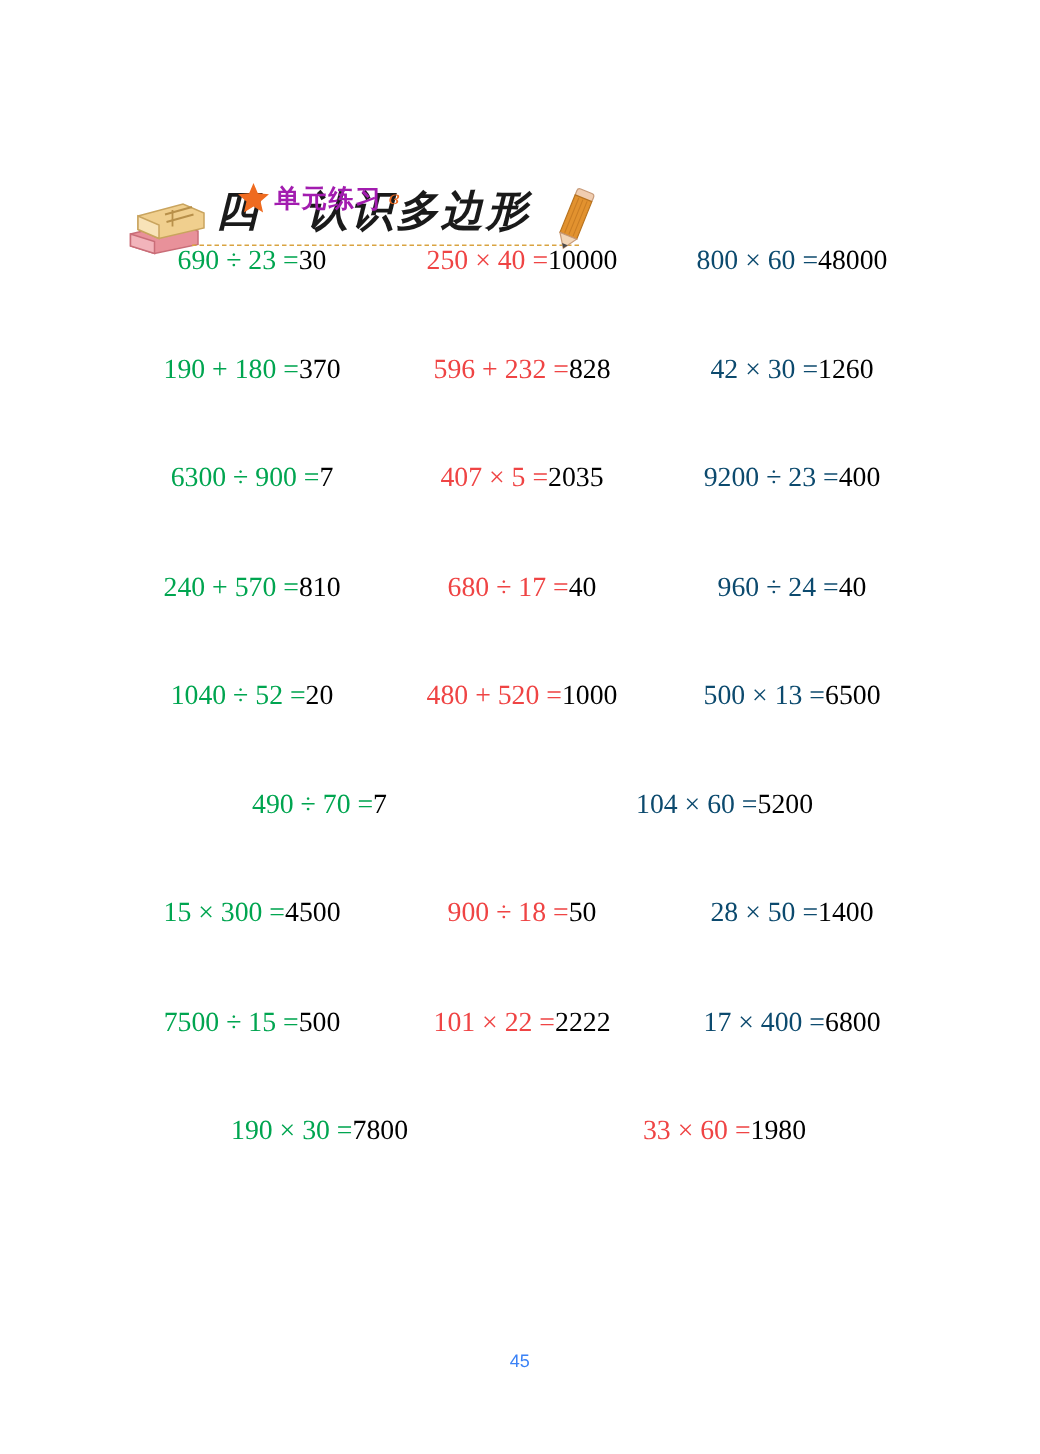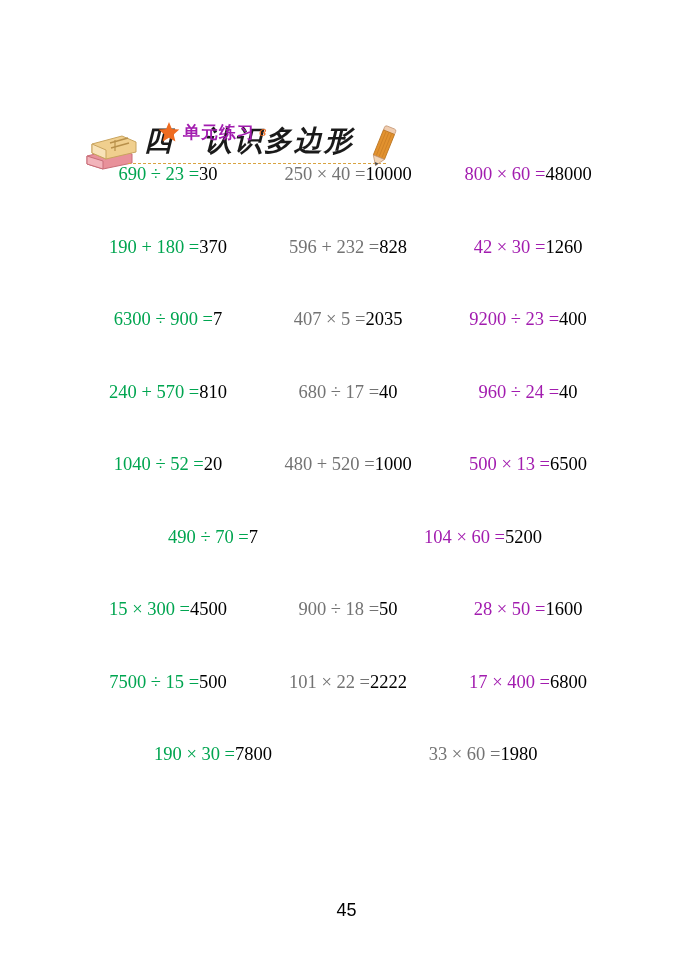--- a/index.html
+++ b/index.html
@@ -129,33 +129,33 @@
   .cell .expr-q {
     font-family: "Liberation Serif", serif;
   }
 
   .cell .expr-a {
     font-family: "Liberation Serif", serif;
     color: #000000;
   }
 
   .col-green .expr-q { color: #00a550; }
-  .col-blue  .expr-q { color: #737373; }
-  .col-pink  .expr-q { color: #a21caf; }
+  .col-blue  .expr-q { color: #ef4444; }
+  .col-pink  .expr-q { color: #0c4a6e; }
 
   
   .page-number {
     position: absolute;
     left: 0;
     top: 900px;
     width: 693px;
     text-align: center;
     font-family: "Liberation Sans", sans-serif;
-    font-size: 18px;
-    color: #000000;
+    font-size: 12px;
+    color: #3b82f6;
   }
 </style>
 </head>
 <body>
 
 <div class="page">
 
   <div class="header">
 
     <span class="books-icon">
@@ -238,21 +238,21 @@
     </div>
 
     <div class="grid-row">
       <div class="cell col-green"><span class="expr-q">490 ÷ 70 =</span><span class="expr-a">7</span></div>
       <div class="cell col-pink"><span class="expr-q">104 × 60 =</span><span class="expr-a">5200</span></div>
     </div>
 
     <div class="grid-row">
       <div class="cell col-green"><span class="expr-q">15 × 300 =</span><span class="expr-a">4500</span></div>
       <div class="cell col-blue"><span class="expr-q">900 ÷ 18 =</span><span class="expr-a">50</span></div>
-      <div class="cell col-pink"><span class="expr-q">28 × 50 =</span><span class="expr-a">1600</span></div>
+      <div class="cell col-pink"><span class="expr-q">28 × 50 =</span><span class="expr-a">1400</span></div>
     </div>
 
     <div class="grid-row">
       <div class="cell col-green"><span class="expr-q">7500 ÷ 15 =</span><span class="expr-a">500</span></div>
       <div class="cell col-blue"><span class="expr-q">101 × 22 =</span><span class="expr-a">2222</span></div>
       <div class="cell col-pink"><span class="expr-q">17 × 400 =</span><span class="expr-a">6800</span></div>
     </div>
 
 
     <div class="grid-row">

